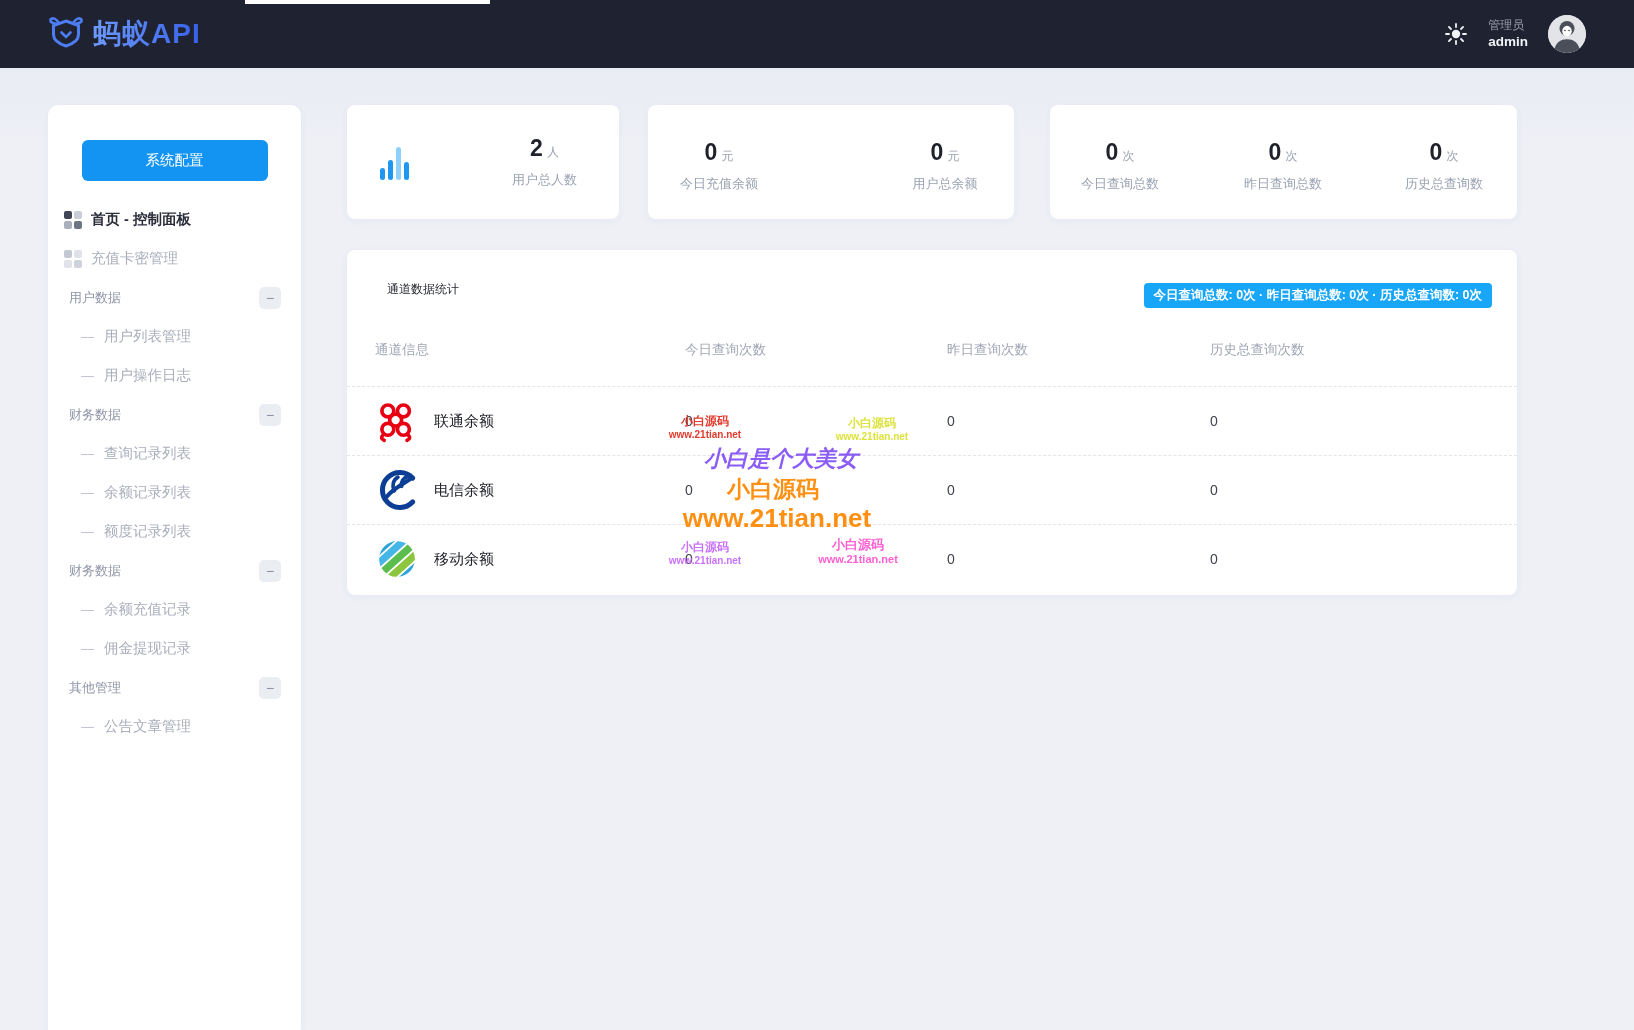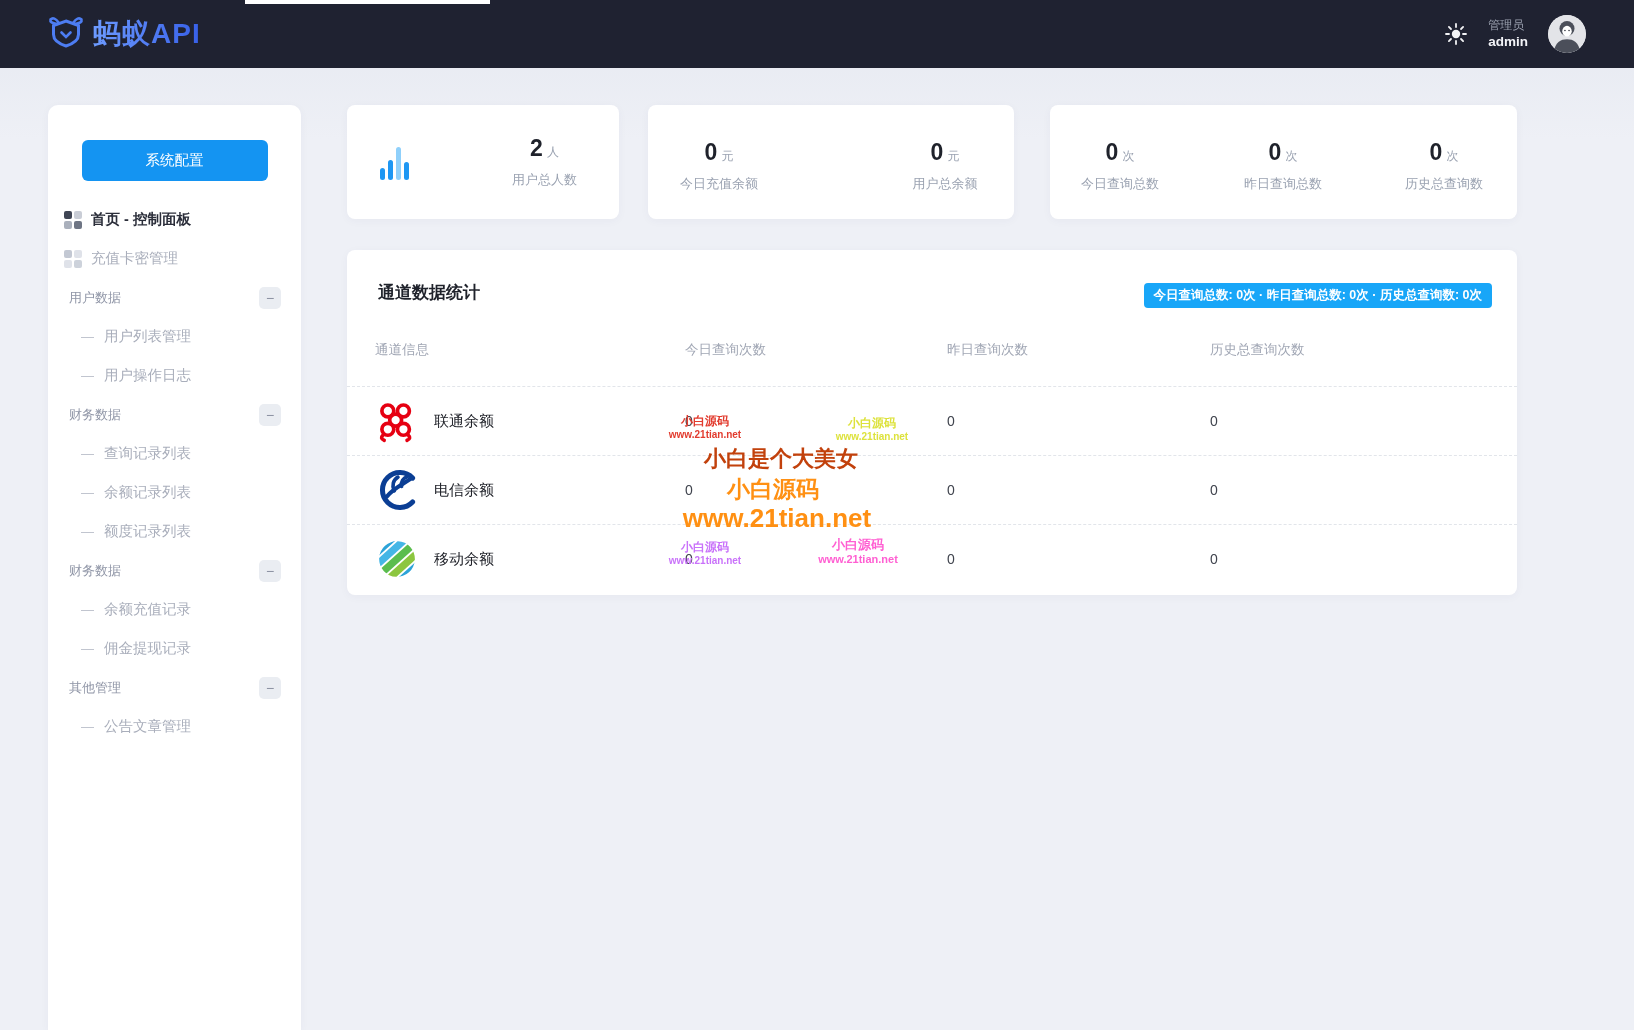--- a/index.html
+++ b/index.html
@@ -68,21 +68,21 @@
   .stat-unit { font-size:12px; color:#9aa2b1; font-weight:normal; margin-left:4px; }
   .stat-label { font-size:13px; color:#9aa2b1; margin-top:9px; }
   .card2 { left:648px; top:105px; width:366px; height:114px; }
   .card3 { left:1050px; top:105px; width:467px; height:114px; }
   .abs-stat { position:absolute; top:34px; width:130px; text-align:center; }
   
   .panel {
     position:absolute; left:347px; top:250px; width:1170px; height:345px;
     background:#fff; border-radius:8px; box-shadow:0 2px 10px rgba(40,50,90,.04);
   }
-  .panel-title { position:absolute; left:31px; top:31px; font-size:17px; font-weight:bold; color:#1f222b; }
+  .panel-title { position:absolute; left:40px; top:31px; font-size:12px; font-weight:normal; color:#1f222b; }
   .panel-badge {
     position:absolute; right:25px; top:33px; background:#18a6f8; color:#fff;
     font-size:12.5px; font-weight:bold; padding:4px 10px; border-radius:4px; white-space:nowrap;
   }
   .thead { position:absolute; left:0; top:91px; width:100%; display:flex; color:#a0a6b4; font-size:13.5px; }
   .c-1 { width:338px; padding-left:28px; }
   .c-2 { width:262px; }
   .c-3 { width:263px; }
   .c-4 { flex:1; }
   .trows { position:absolute; left:0; top:136px; width:100%; }
@@ -345,21 +345,21 @@
 </div>
 
 <div class="wm wm-red" style="color: rgb(226, 59, 46);">
   <div class="l1">小白源码</div>
     <div class="l2">www.21tian.net</div>
 </div>
 <div class="wm wm-yellow" style="color: rgb(221, 226, 60);">
   <div class="l1">小白源码</div>
     <div class="l2">www.21tian.net</div>
 </div>
-<div class="wm wm-pink-big" style="color: #c2410c;">小白是个大美女</div>
+<div class="wm wm-pink-big" style="color: #8b5cf6; font-style: italic;">小白是个大美女</div>
 <div class="wm wm-orange1" style="color: rgb(255, 144, 19);">小白源码</div>
 <div class="wm wm-orange2" style="color: rgb(255, 144, 19);">www.21tian.net</div>
 <div class="wm wm-violet" style="color: rgb(201, 114, 250);">
   <div class="l1">小白源码</div>
     <div class="l2">www.21tian.net</div>
 </div>
 <div class="wm wm-pink-sm" style="color: rgb(255, 95, 210);">
   <div class="l1">小白源码</div>
     <div class="l2">www.21tian.net</div>
 </div>

